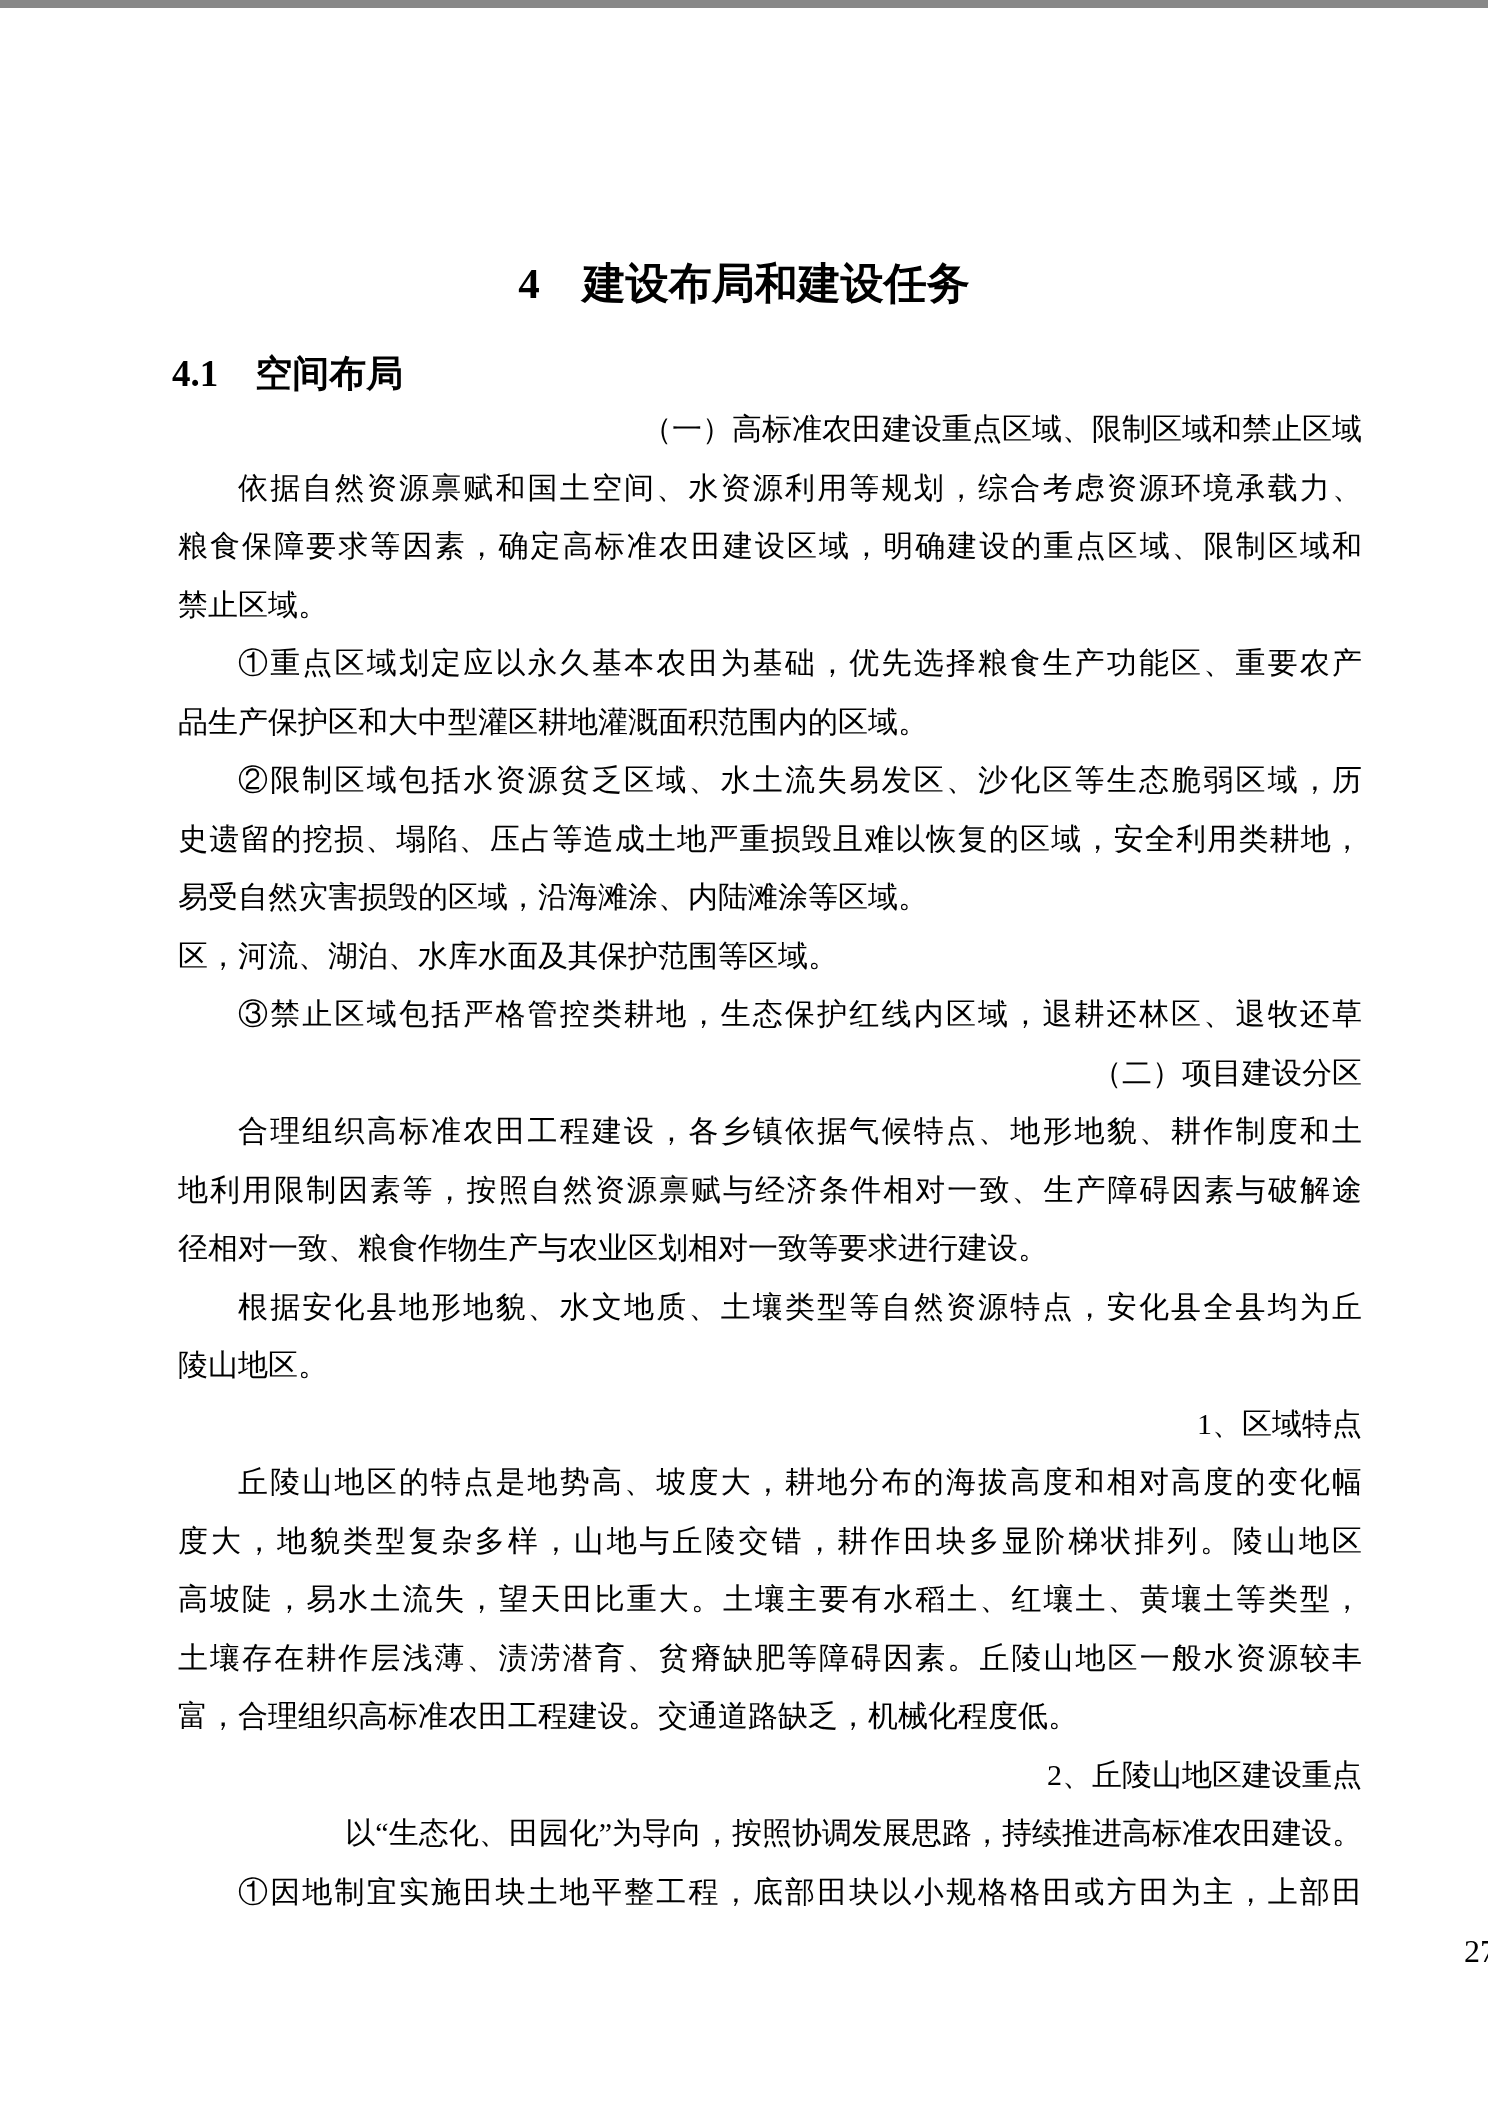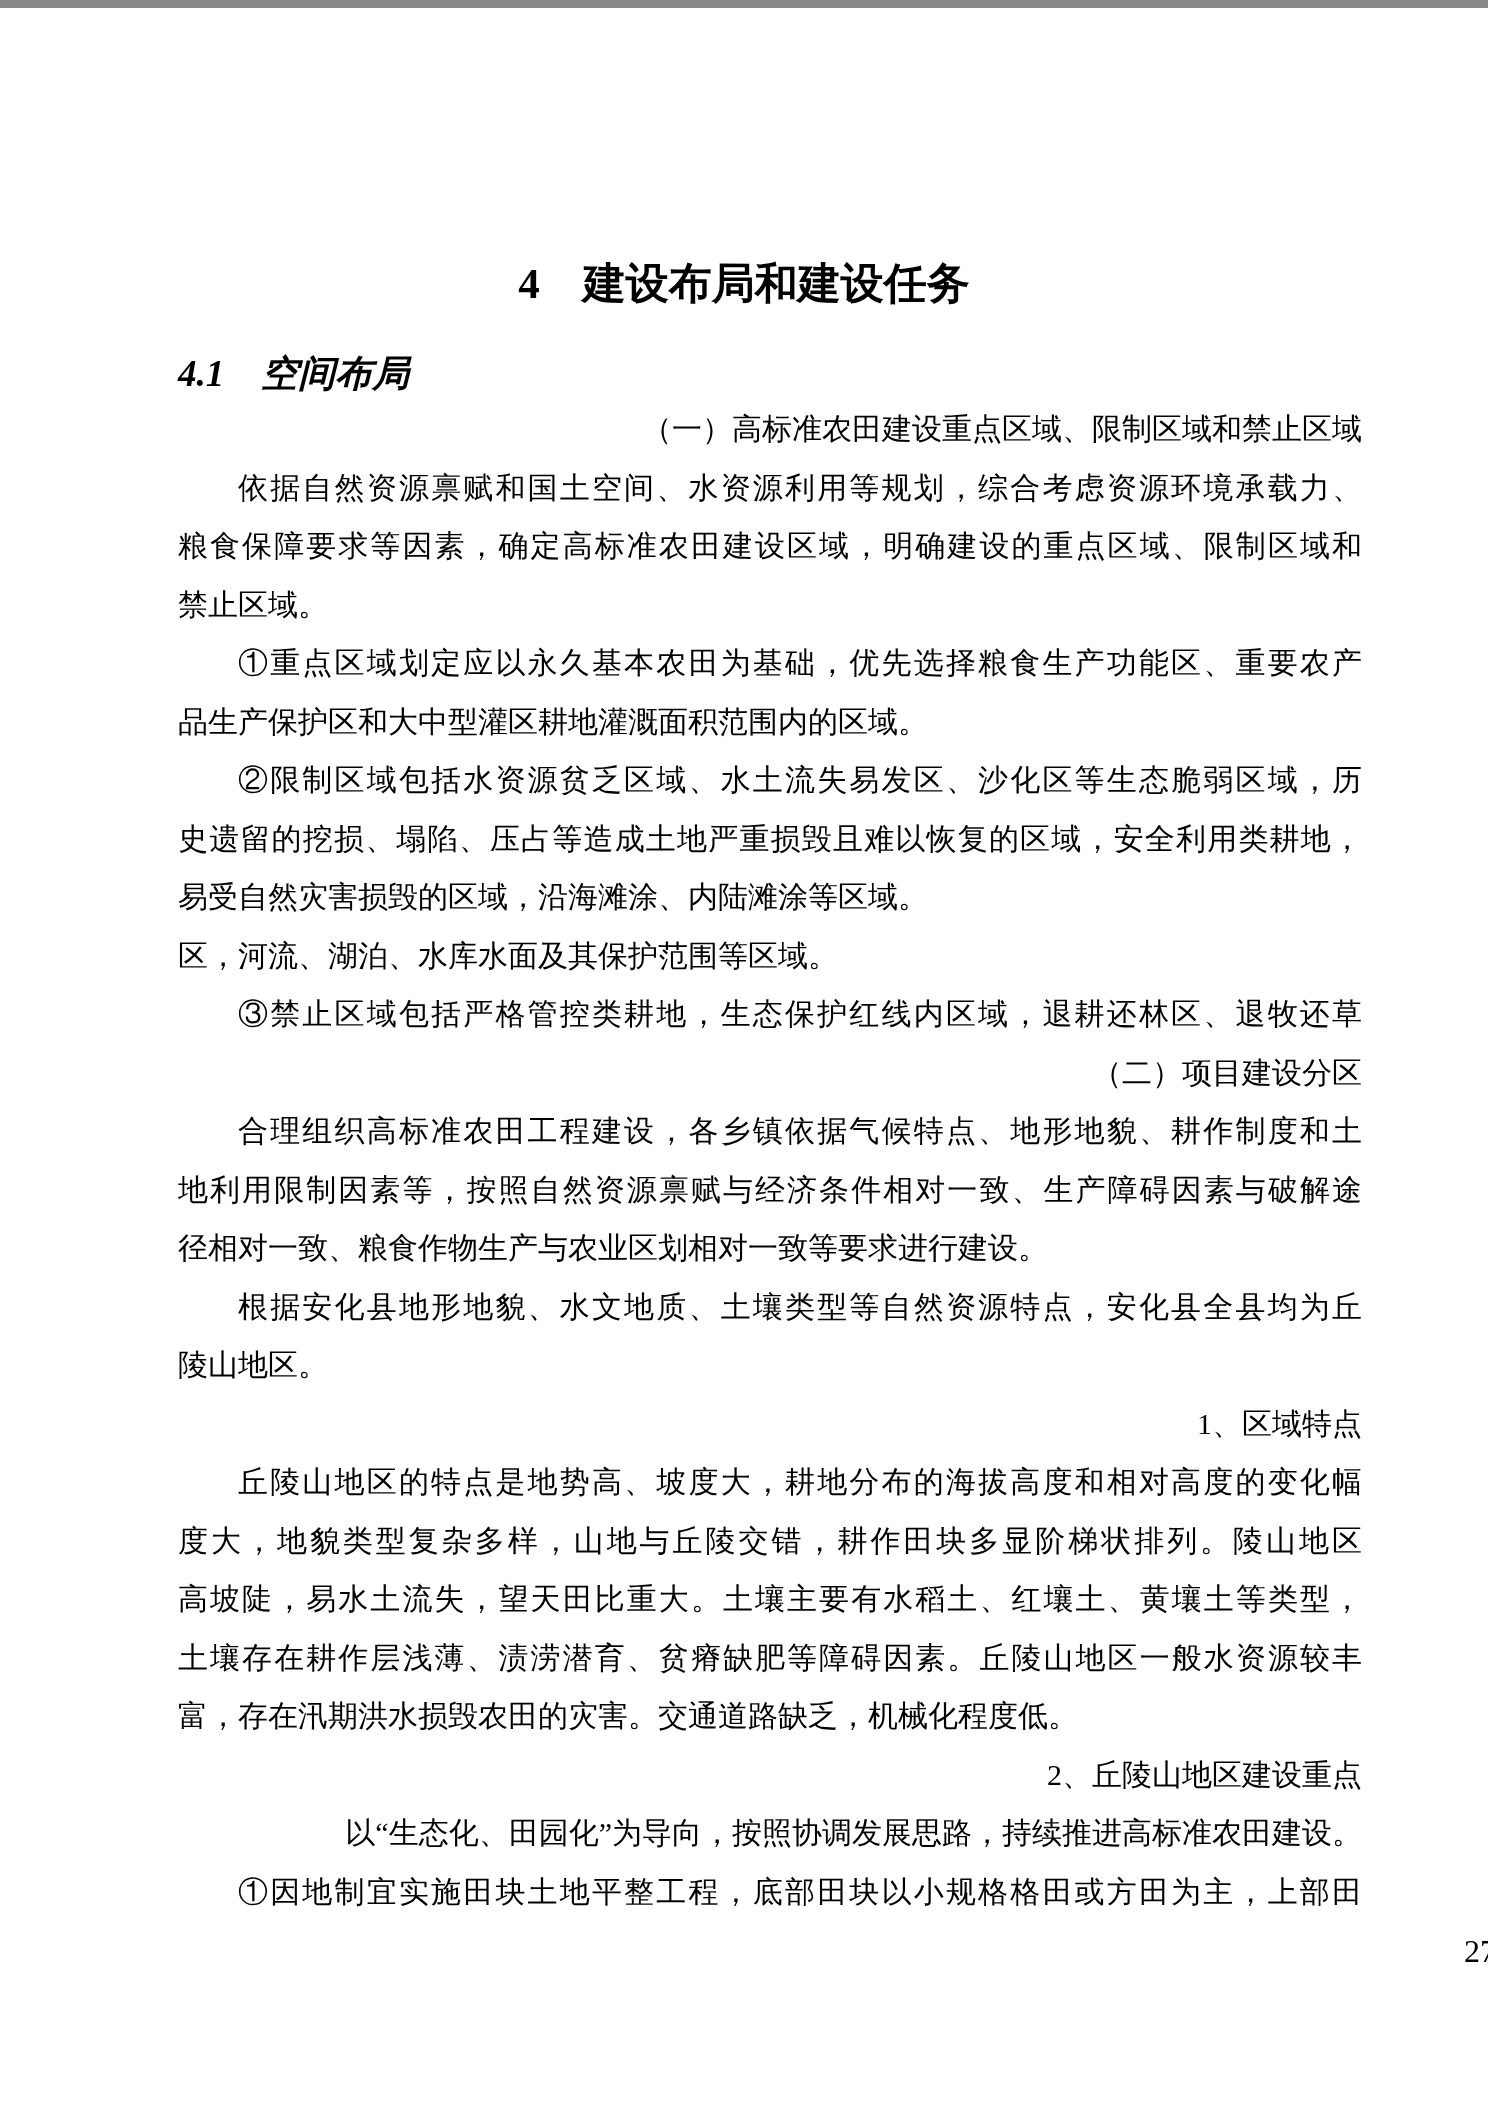--- a/index.html
+++ b/index.html
@@ -24,26 +24,25 @@
     width: 100%;
     text-align: center;
     font-size: 43px;
     font-weight: bold;
     line-height: 1.2;
     margin: 0;
   }
   .section-heading {
     position: absolute;
     top: 344px;
-    left: 178px;
+    left: 172px;
     font-size: 37px;
     font-weight: bold;
     line-height: 1.2;
     margin: 0;
-    font-style: italic;
   }
   .body-text {
     position: absolute;
     top: 392px;
     left: 178px;
     width: 1184px;
     font-size: 30px;
     line-height: 58.5px;
   }
   .line {
@@ -93,20 +92,20 @@
       <div class="line indent justify">合理组织高标准农田工程建设，各乡镇依据气候特点、地形地貌、耕作制度和土</div>
       <div class="line justify">地利用限制因素等，按照自然资源禀赋与经济条件相对一致、生产障碍因素与破解途</div>
       <div class="line">径相对一致、粮食作物生产与农业区划相对一致等要求进行建设。</div>
       <div class="line indent justify">根据安化县地形地貌、水文地质、土壤类型等自然资源特点，安化县全县均为丘</div>
       <div class="line">陵山地区。</div>
       <div class="line indent">1、区域特点</div>
       <div class="line indent justify">丘陵山地区的特点是地势高、坡度大，耕地分布的海拔高度和相对高度的变化幅</div>
       <div class="line justify">度大，地貌类型复杂多样，山地与丘陵交错，耕作田块多显阶梯状排列。陵山地区</div>
       <div class="line justify">高坡陡，易水土流失，望天田比重大。土壤主要有水稻土、红壤土、黄壤土等类型，</div>
       <div class="line justify">土壤存在耕作层浅薄、渍涝潜育、贫瘠缺肥等障碍因素。丘陵山地区一般水资源较丰</div>
-      <div class="line">富，存在汛期洪水损毁农田的灾害。交通道路缺乏，机械化程度低。</div>
+      <div class="line">富，合理组织高标准农田工程建设。交通道路缺乏，机械化程度低。</div>
       <div class="line indent">2、丘陵山地区建设重点</div>
       <div class="line indent">以“生态化、田园化”为导向，按照协调发展思路，持续推进高标准农田建设。</div>
       <div class="line indent justify">①因地制宜实施田块土地平整工程，底部田块以小规格格田或方田为主，上部田</div>
     </div>
 
   <div class="page-number">27</div>
 </div>
 
 </body></html>

